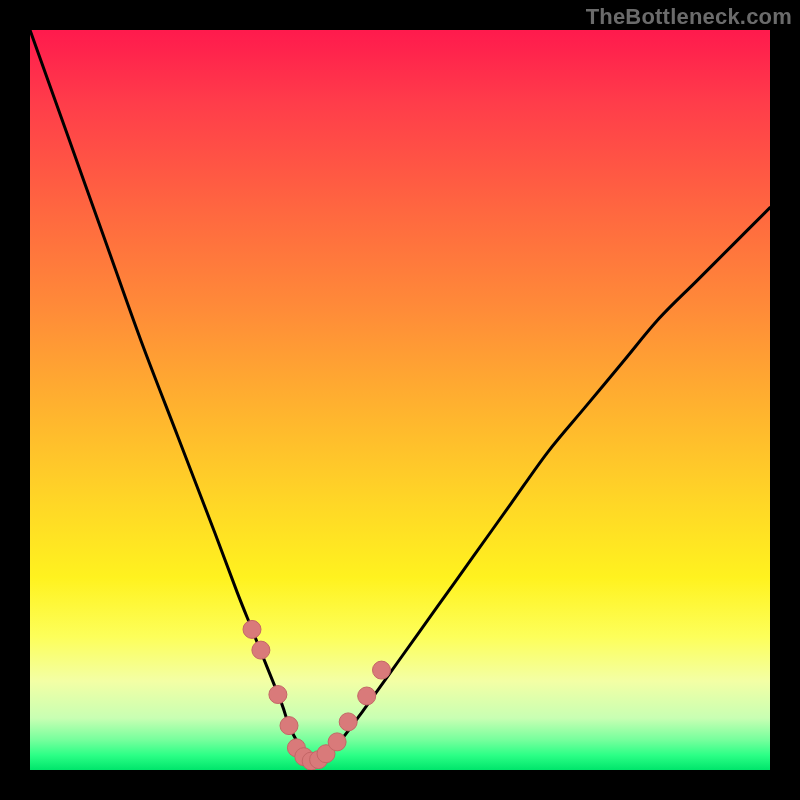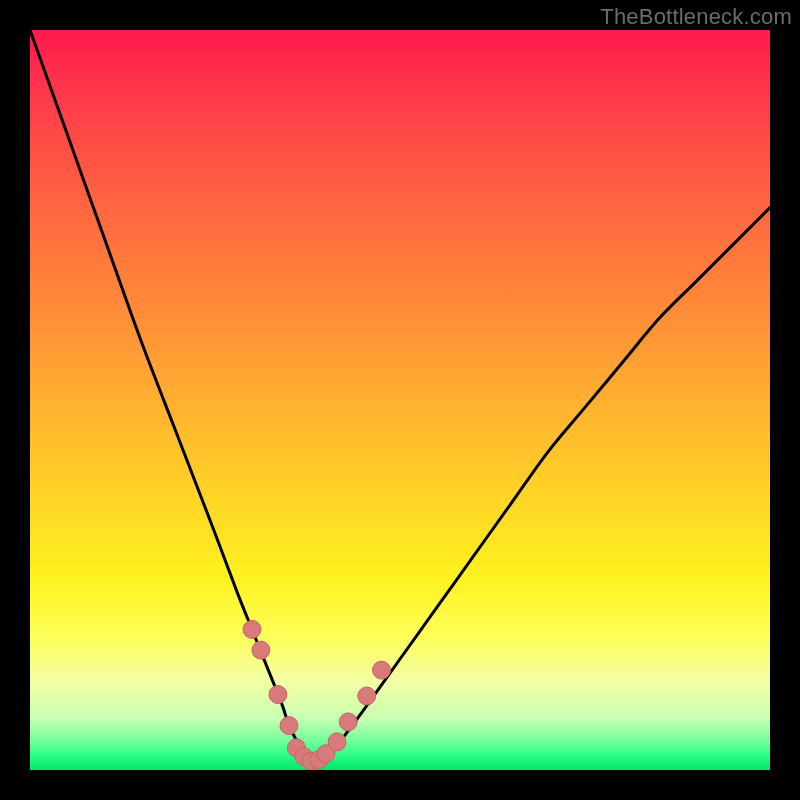--- a/index.html
+++ b/index.html
@@ -54,21 +54,21 @@
     left: 0;
     top: 0;
     width: 740px;
     height: 740px;
   }
   .watermark {
     position: absolute;
     top: 4px;
     right: 8px;
     font-size: 22px;
-    font-weight: 400;
+    font-weight: 700;
     color: #6b6b6b;
     letter-spacing: 0.2px;
     user-select: none;
   }
 </style>
 </head>
 <body>
 
 <div class="frame">
   <div class="plot-area">

